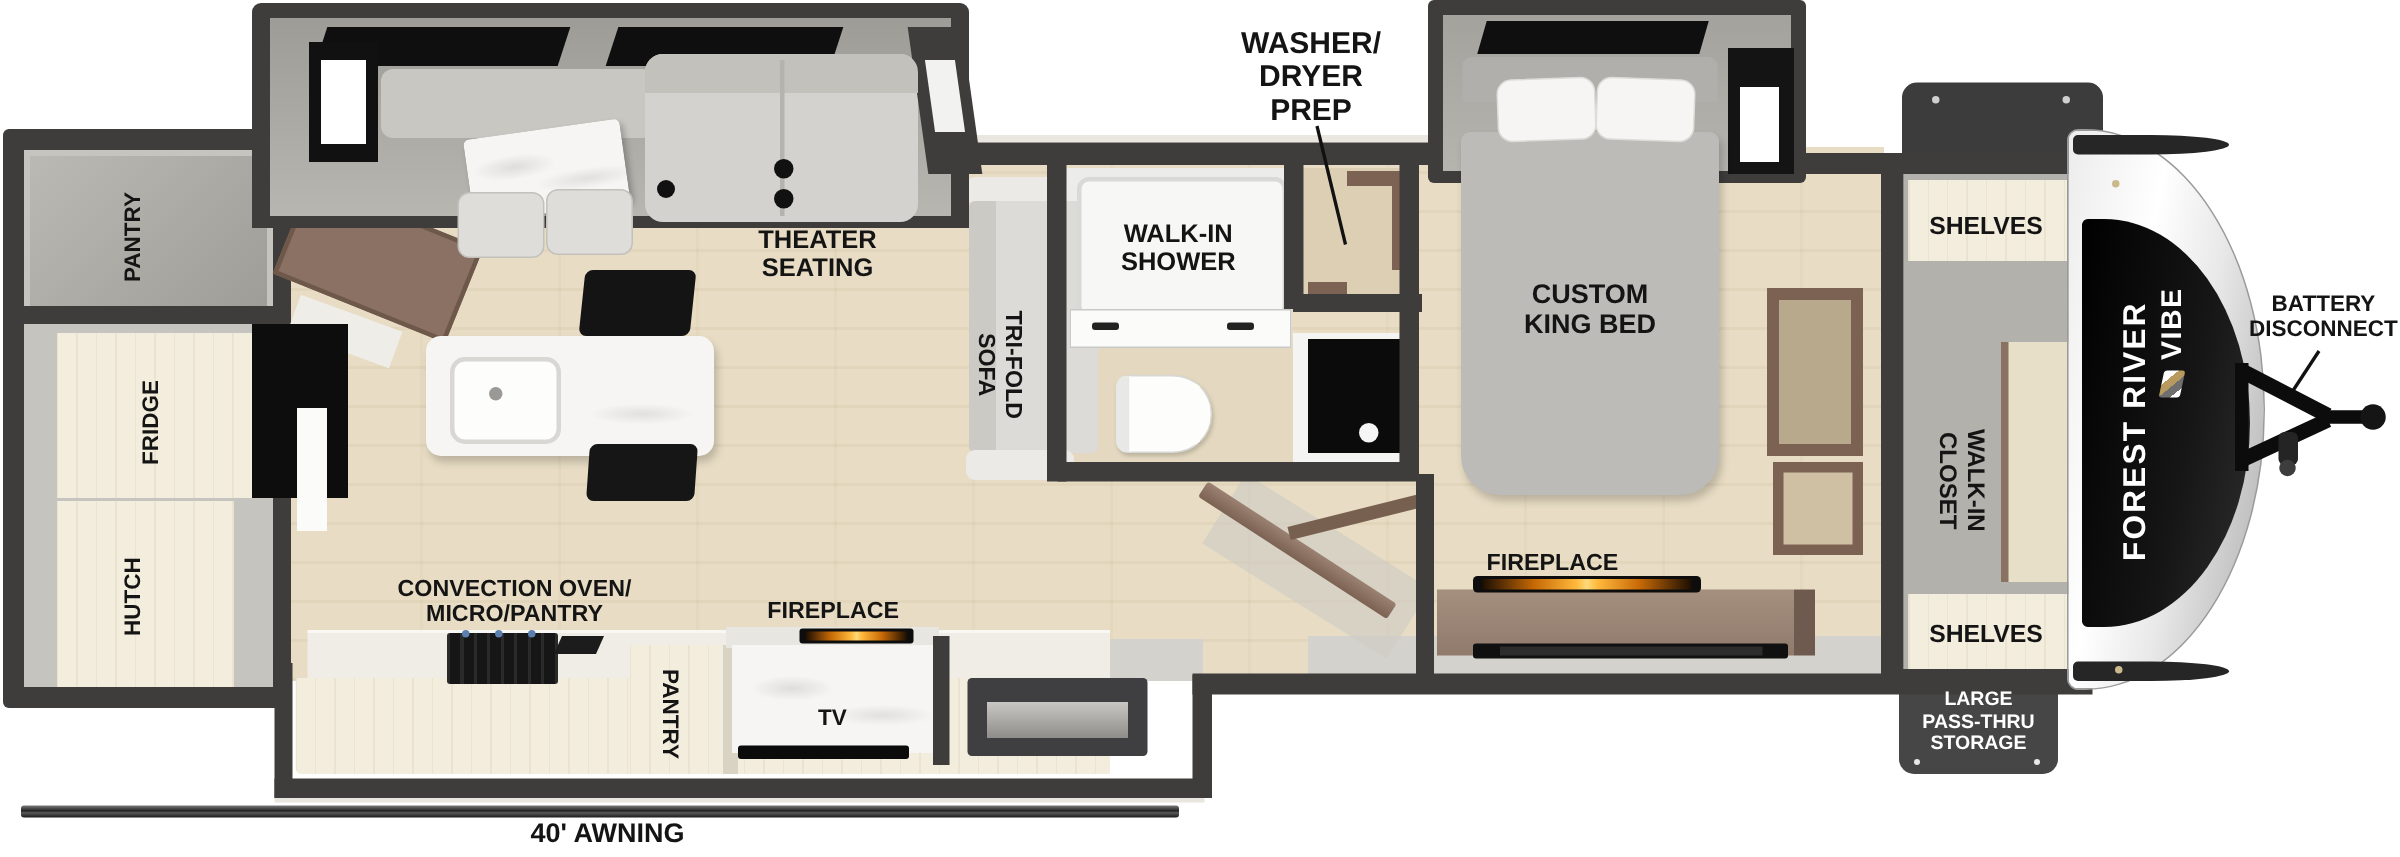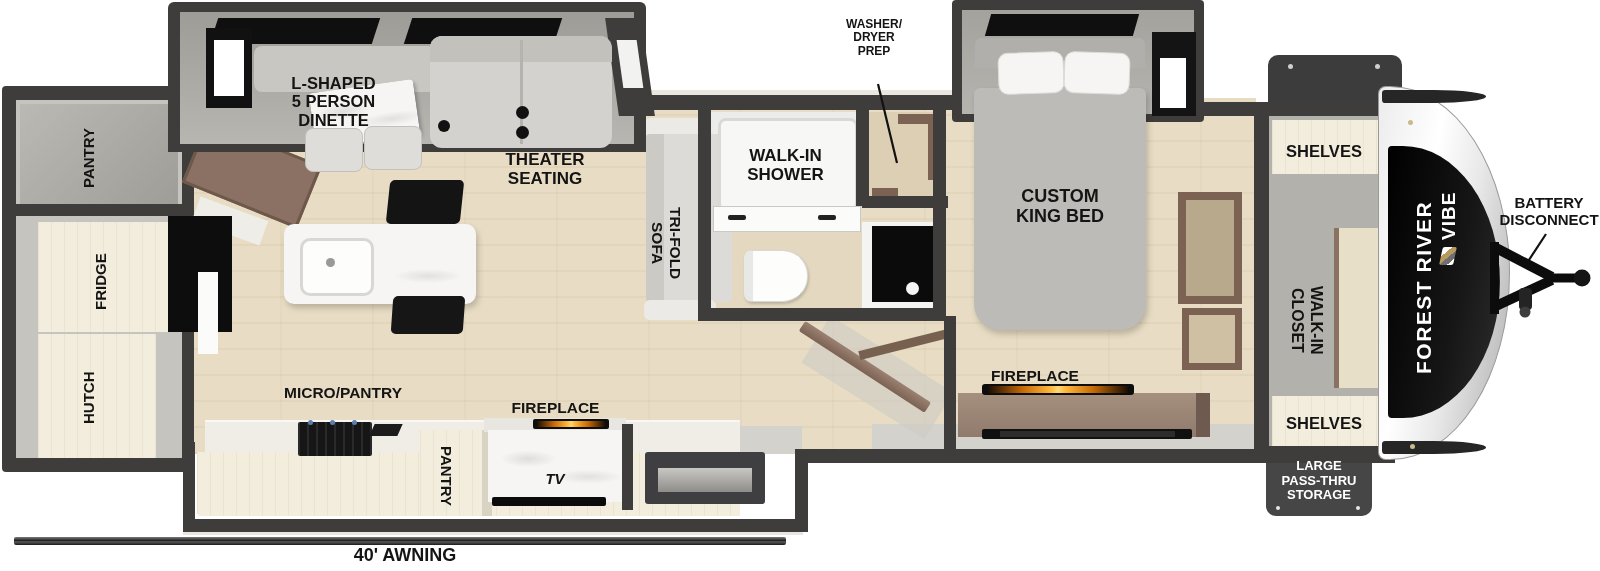--- a/index.html
+++ b/index.html
@@ -51,25 +51,20 @@
   <div class="abs" style="left:305px;top:128px;width:56px;height:42px;background:#deddd9;border-radius:8px;border:1px solid #c2c1bc;z-index:22;"></div>
   <div class="abs" style="left:364px;top:126px;width:56px;height:42px;background:#deddd9;border-radius:8px;border:1px solid #c2c1bc;z-index:22;"></div>
   <div class="abs" style="left:430px;top:36px;width:182px;height:112px;background:#d3d2ce;border-radius:12px;z-index:21;"></div>
   <div class="abs" style="left:430px;top:36px;width:182px;height:26px;background:#c2c1bc;border-radius:12px 12px 0 0;z-index:22;"></div>
   <div class="abs" style="left:520px;top:40px;width:3px;height:104px;background:#b4b3ae;z-index:22;"></div>
   <div class="abs" style="left:438px;top:120px;width:12px;height:12px;background:#111;border-radius:50%;z-index:23;"></div>
   <div class="abs" style="left:516px;top:106px;width:13px;height:13px;background:#111;border-radius:50%;z-index:23;"></div>
   <div class="abs" style="left:516px;top:126px;width:13px;height:13px;background:#111;border-radius:50%;z-index:23;"></div>
   <div class="abs" style="left:612px;top:18px;width:36px;height:98px;background:#3e3d3b;transform:skewX(8deg);z-index:21;"></div>
   <div class="abs" style="left:620px;top:40px;width:20px;height:48px;background:#f2f2f0;transform:skewX(8deg);z-index:22;"></div>
-  <div class="lbl" style="left:256px;top:74px;width:155px;font-size:16.5px;">
-    <span>L-SHAPED</span>
-    <span>5 PERSON</span>
-    <span>DINETTE</span>
-  </div>
   <div class="lbl" style="left:480px;top:150px;width:130px;font-size:17px;">
     <span>THEATER</span>
     <span>SEATING</span>
   </div>
 
   <div class="abs" style="left:190px;top:140px;width:118px;height:62px;background:#8b7164;border:3px solid #6e584a;transform:rotate(22deg);z-index:6;"></div>
   <div class="abs" style="left:194px;top:208px;width:72px;height:26px;background:#efede7;transform:rotate(20deg);z-index:5;"></div>
   <div class="abs marble" style="left:284px;top:224px;width:192px;height:80px;border-radius:10px;box-shadow:2px 4px 6px rgba(0,0,0,.2);z-index:6;"></div>
   <div class="abs" style="left:300px;top:238px;width:68px;height:52px;background:#fdfdfc;border:3px solid #d8d7d3;border-radius:10px;z-index:7;"></div>
   <div class="abs" style="left:326px;top:258px;width:9px;height:9px;background:#9a9996;border-radius:50%;z-index:8;"></div>
@@ -77,38 +72,39 @@
   <div class="abs" style="left:392px;top:296px;width:72px;height:38px;background:#161616;border-radius:5px;transform:skewX(-4deg);z-index:7;"></div>
 
   <div class="abs" style="left:205px;top:420px;width:535px;height:36px;background:#efede6;border-top:2px solid #f8f7f3;z-index:5;"></div>
   <div class="abs cream" style="left:197px;top:452px;width:543px;height:64px;border-radius:0 0 0 4px;z-index:5;"></div>
   <div class="abs" style="left:298px;top:422px;width:74px;height:34px;background:#161616;background-image:repeating-linear-gradient(90deg,#2a2a2a 0 2px,transparent 2px 9px);border-radius:2px;z-index:6;"></div>
   <div class="abs" style="left:308px;top:420px;width:5px;height:5px;background:#5b7fae;border-radius:50%;z-index:7;"></div>
   <div class="abs" style="left:330px;top:420px;width:5px;height:5px;background:#5b7fae;border-radius:50%;z-index:7;"></div>
   <div class="abs" style="left:352px;top:420px;width:5px;height:5px;background:#5b7fae;border-radius:50%;z-index:7;"></div>
   <div class="abs" style="left:372px;top:424px;width:28px;height:12px;background:#1c1c1c;transform:skewX(-24deg);z-index:6;"></div>
   <div class="lbl" style="left:218px;top:384px;width:250px;font-size:15.5px;">
+    <span>CONVECTION OVEN/</span>
     <span>MICRO/PANTRY</span>
   </div>
 
   <div class="abs cream" style="left:420px;top:430px;width:62px;height:86px;border-right:10px solid #d9d3c3;z-index:6;"></div>
   <div class="vdown" style="left:438px;top:436px;height:80px;font-size:15px;">
     <span>PANTRY</span>
   </div>
 
   <div class="abs" style="left:484px;top:418px;width:142px;height:14px;background:#e8e6e0;z-index:6;"></div>
   <div class="abs" style="left:533px;top:419px;width:76px;height:10px;background:#0d0d0d;border-radius:2px;z-index:7;"></div>
   <div class="abs flame" style="left:537px;top:421px;width:68px;height:6px;z-index:8;"></div>
   <div class="abs marble" style="left:488px;top:430px;width:134px;height:72px;z-index:6;"></div>
   <div class="abs" style="left:492px;top:497px;width:114px;height:9px;background:#0b0b0b;border-radius:2px;z-index:7;"></div>
   <div class="abs wall" style="left:622px;top:424px;width:11px;height:86px;"></div>
   <div class="lbl" style="left:488px;top:399px;width:135px;font-size:15.5px;">
     <span>FIREPLACE</span>
   </div>
-  <div class="lbl" style="left:530px;top:471px;width:50px;font-size:15px;font-style:italic;">
+  <div class="lbl" style="left:530px;top:471px;width:50px;font-size:15px;">
     <span>TV</span>
   </div>
 
   <div class="abs" style="left:645px;top:452px;width:120px;height:52px;background:#3f3f41;border-radius:3px;z-index:12;"></div>
   <div class="abs" style="left:658px;top:468px;width:94px;height:24px;background:linear-gradient(180deg,#c8c7c3,#8e8d89);z-index:13;"></div>
 
   <div class="abs" style="left:644px;top:118px;width:70px;height:18px;background:#eceae6;border-radius:6px;z-index:6;"></div>
   <div class="abs" style="left:646px;top:134px;width:68px;height:168px;background:#dcdbd7;border-left:18px solid #cbcac5;border-radius:4px;z-index:6;"></div>
   <div class="abs" style="left:644px;top:300px;width:72px;height:20px;background:#eceae6;border-radius:6px;z-index:6;"></div>
   <div class="vdown" style="left:648px;top:186px;height:115px;font-size:15.5px;">
@@ -142,21 +138,21 @@
   <div class="abs" style="left:906px;top:282px;width:13px;height:13px;background:#f5f5f5;border-radius:50%;z-index:7;"></div>
   <div class="abs wall" style="left:705px;top:308px;width:240px;height:13px;"></div>
   <div class="abs wall" style="left:933px;top:106px;width:13px;height:212px;"></div>
 
   <div class="abs wall" style="left:856px;top:106px;width:13px;height:100px;"></div>
   <div class="abs" style="left:869px;top:112px;width:76px;height:86px;background:#dccfb4;z-index:5;"></div>
   <div class="abs" style="left:928px;top:114px;width:14px;height:66px;background:#7c6252;z-index:6;"></div>
   <div class="abs" style="left:898px;top:114px;width:32px;height:10px;background:#7c6252;z-index:6;"></div>
   <div class="abs" style="left:872px;top:188px;width:26px;height:8px;background:#7c6252;z-index:6;"></div>
   <div class="abs wall" style="left:862px;top:196px;width:86px;height:12px;"></div>
-  <div class="lbl" style="left:818px;top:18px;width:112px;font-size:12px;text-align:center;">
+  <div class="lbl" style="left:818px;top:18px;width:112px;font-size:20px;text-align:center;">
     <span>WASHER/</span>
     <span>DRYER</span>
     <span>PREP</span>
   </div>
 
   <div class="abs" style="left:805px;top:350px;width:145px;height:55px;background:#cfccc5;opacity:.65;transform:rotate(32deg);z-index:4;"></div>
   <div class="abs" style="left:802px;top:320px;width:150px;height:12px;background:linear-gradient(180deg,#9a8172,#7c6252);border-radius:2px;transform:rotate(33deg);transform-origin:left center;z-index:6;"></div>
   <div class="abs" style="left:858px;top:340px;width:92px;height:9px;background:#77604f;transform:rotate(-14deg);z-index:6;"></div>
   <div class="abs wall" style="left:944px;top:316px;width:12px;height:140px;"></div>
 

